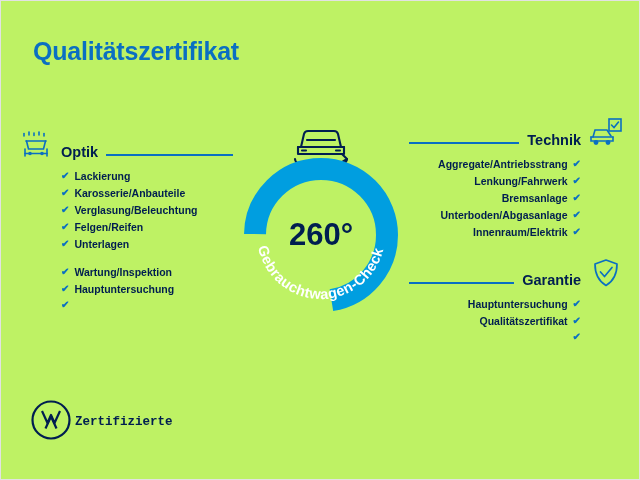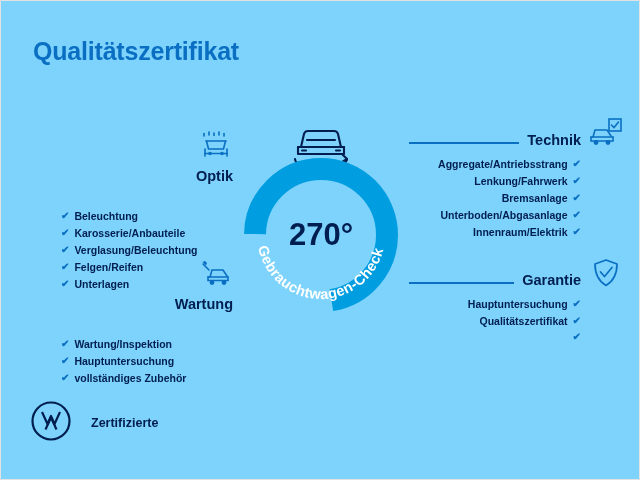--- a/index.html
+++ b/index.html
@@ -13,41 +13,40 @@
     font-family: "Liberation Sans", sans-serif;
     color: #001e50;
     overflow: hidden;
   }
   .page {
     position: relative;
     width: 640px;
     height: 480px;
     box-sizing: border-box;
     border: 1px solid #e2e2e2;
-    background: #7dd3fc;
+    background: #bef264;
   }
   .title {
     position: absolute;
     left: 32px;
     top: 36px;
     font-size: 25px;
     font-weight: bold;
     color: #0a6fc2;
     letter-spacing: -0.2px;
   }
 
   
   .block {
     position: absolute;
   }
   .block-head {
     display: flex;
     align-items: flex-end;
     gap: 8px;
-    flex-direction: column;
   }
   .block-head.right {
     flex-direction: row-reverse;
   }
   .head-label {
     font-size: 14.5px;
     font-weight: bold;
     color: #001e50;
     line-height: 1;
     padding-bottom: 2px;
@@ -130,21 +129,22 @@
     top: 28px;
   }
 
   
   .footer {
     position: absolute;
     left: 30px;
     bottom: 34px;
     display: flex;
     align-items: center;
-    gap: 20px;
+    gap: 4px;
+    font-family: Liberation Mono, monospace;
   }
   .footer-text {
     font-size: 12.5px;
     font-weight: bold;
     line-height: 1.35;
     color: #001e50;
   }
   .footer-text div { white-space: nowrap; }
 </style>
 </head>
@@ -173,21 +173,21 @@
           <circle cx="11" cy="24.5" r="1.8" fill="#0a6fc2"></circle>
           <circle cx="23" cy="24.5" r="1.8" fill="#0a6fc2"></circle>
         </svg>
       </div>
       <div class="head-label">Optik</div>
       <div class="head-rule"></div>
     </div>
     <div class="items">
       <div class="item">
         <span class="check">✔</span>
-        <span>Beleuchtung</span>
+        <span>Lackierung</span>
       </div>
       <div class="item">
         <span class="check">✔</span>
         <span>Karosserie/Anbauteile</span>
       </div>
       <div class="item">
         <span class="check">✔</span>
         <span>Verglasung/Beleuchtung</span>
       </div>
       <div class="item">
@@ -195,49 +195,31 @@
         <span>Felgen/Reifen</span>
       </div>
       <div class="item">
         <span class="check">✔</span>
         <span>Unterlagen</span>
       </div>
     </div>
   </div>
 
   <div class="block left-block" id="wartung">
-    <div class="block-head">
-      <div class="icon-box">
-        <svg width="34" height="32" viewBox="0 0 34 32">
-          <g fill="none" stroke="#0a6fc2" stroke-width="1.6" stroke-linecap="round">
-            <path d="M4 7 L10 13"></path>
-            <path d="M3.5 5 L6 4 L8 6 L7 8.5 Z" fill="#0a6fc2" stroke="none"></path>
-            <path d="M11 20 L13 13 L24 13 L28 19"></path>
-            <path d="M9 20 L29 20"></path>
-            <path d="M9 20 L9 23.5 L29 23.5 L29 20"></path>
-          </g>
-          <circle cx="13" cy="25.5" r="2.4" fill="#0a6fc2"></circle>
-          <circle cx="25" cy="25.5" r="2.4" fill="#0a6fc2"></circle>
-        </svg>
-      </div>
-      <div class="head-label">Wartung</div>
-      <div class="head-rule"></div>
-    </div>
     <div class="items">
       <div class="item">
         <span class="check">✔</span>
         <span>Wartung/Inspektion</span>
       </div>
       <div class="item">
         <span class="check">✔</span>
         <span>Hauptuntersuchung</span>
       </div>
       <div class="item">
         <span class="check">✔</span>
-        <span>vollständiges Zubehör</span>
       </div>
     </div>
   </div>
 
   <div class="block right-block" id="technik">
     <div class="block-head right">
       <div class="icon-box">
         <svg width="34" height="32" viewBox="0 0 34 32">
           <g fill="none" stroke="#0a6fc2" stroke-width="1.6" stroke-linecap="round">
             <path d="M4 20 L6 13 L18 13 L22 19"></path>
@@ -326,21 +308,21 @@
       <defs>
         <path id="ringpath" d="M 26 86 A 64 64 0 1 0 154 86"></path>
       </defs>
 
       <circle cx="90" cy="86" r="66" fill="none" stroke="#009ee0" stroke-width="22" stroke-dasharray="300 115" stroke-dashoffset="207" stroke-linecap="butt"></circle>
       <text font-family="Liberation Sans, sans-serif" font-size="14.5" font-weight="bold" fill="#ffffff" letter-spacing="0.4">
         <textPath href="#ringpath" startOffset="6%">Gebrauchtwagen-Check</textPath>
       </text>
     </svg>
 
-    <div class="deg">270°</div>
+    <div class="deg">260°</div>
   </div>
 
   <div class="footer">
     <div>
       <svg width="40" height="40" viewBox="0 0 40 40">
         <circle cx="20" cy="20" r="18.5" fill="none" stroke="#001e50" stroke-width="2.2"></circle>
         <g fill="none" stroke="#001e50" stroke-width="2.2" stroke-linejoin="round">
           <path d="M11 11 L16.5 23 L20 15 L23.5 23 L29 11"></path>
           <path d="M14.5 28.5 L20 16.5 L25.5 28.5"></path>
         </g>

